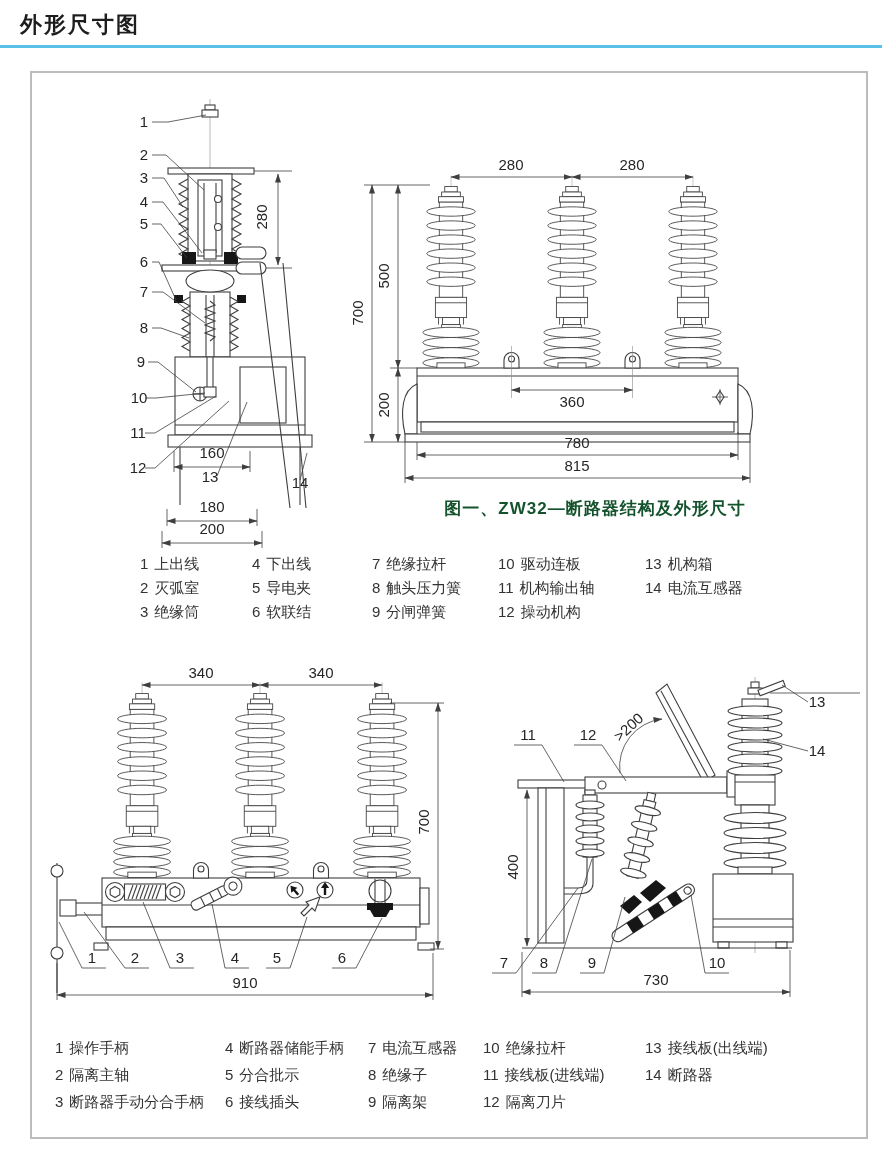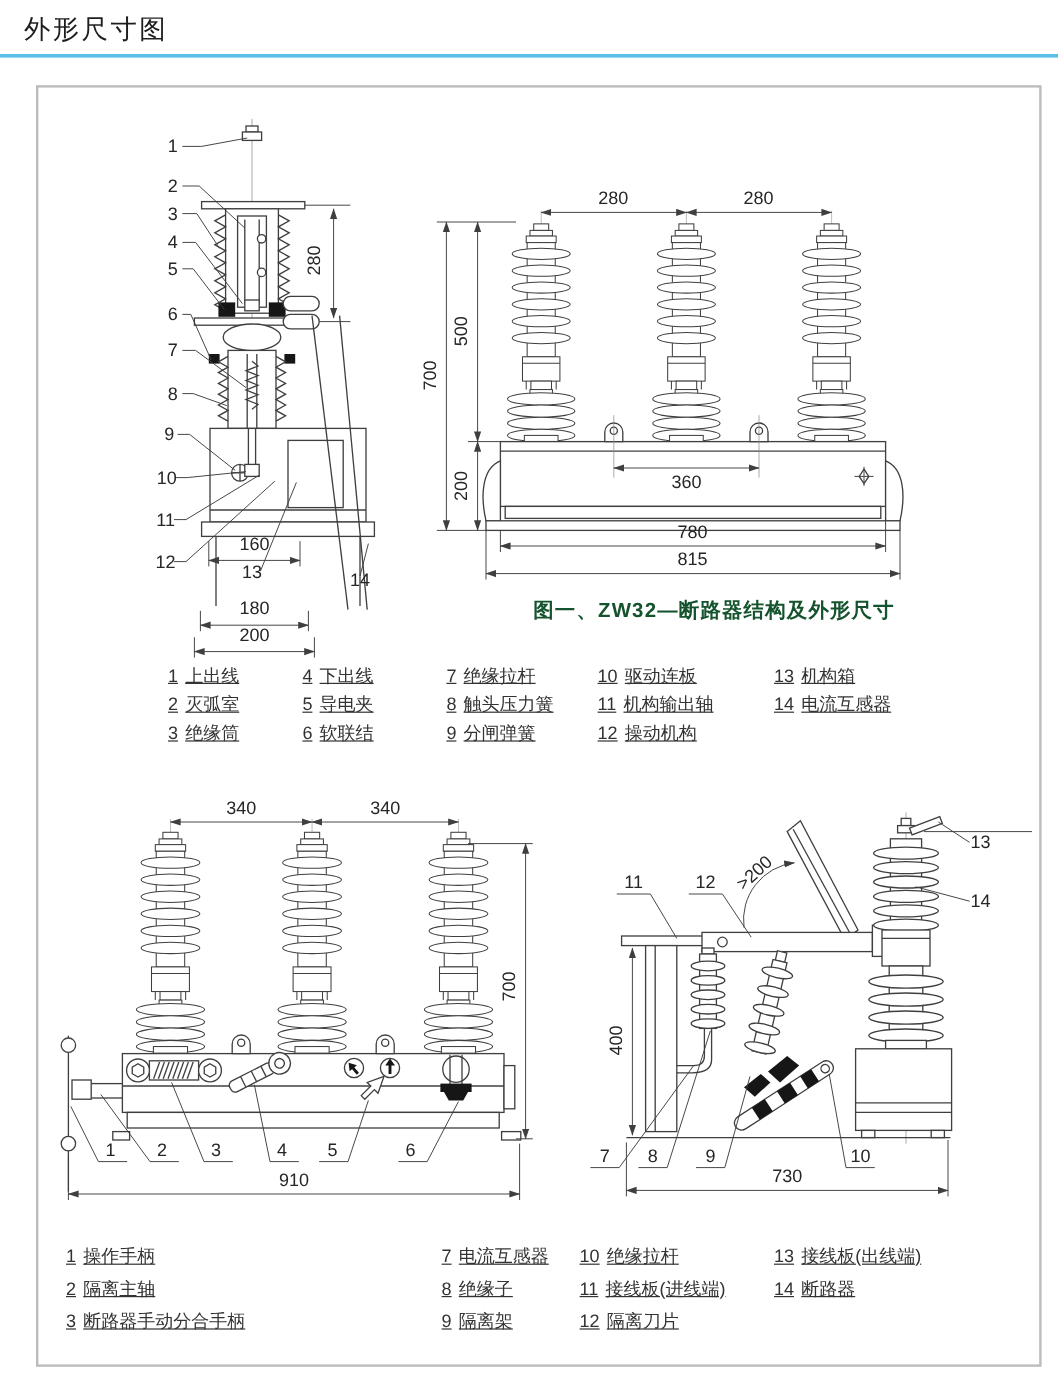--- a/index.html
+++ b/index.html
@@ -1,24 +1,24 @@
 <!DOCTYPE html>
 <html><head>
 <meta charset="utf-8">
 <style>
   html,body{margin:0;padding:0;background:#fff;}
   #page{position:relative;width:882px;height:1156px;background:#fff;overflow:hidden;
         font-family:"Liberation Sans","DejaVu Sans",sans-serif;}
-  .page-title{position:absolute;left:20px;top:10px;font-size:22px;font-weight:normal;
+  .page-title{position:absolute;left:20px;top:10px;font-size:22px;font-weight:bold;
               color:#1d1d1d;letter-spacing:2px;}
   .accent-rule{position:absolute;left:0;top:45px;width:882px;height:3px;background:#5bc0e8;}
   .frame{position:absolute;left:30px;top:71px;width:834px;height:1064px;border:2px solid #bcbcbc;}
   .caption{position:absolute;left:440px;top:497px;width:310px;text-align:center;
            font-size:17px;font-weight:bold;color:#14532d;letter-spacing:1px;}
-  .lg{position:absolute;font-size:15px;color:#333;text-decoration:underline;}
+  .lg{position:absolute;font-size:15px;color:#333;}
   .lg-row{height:24px;line-height:24px;white-space:nowrap;}
   .lg2 .lg-row{height:27px;line-height:27px;}
   .lg-n{margin-right:6px;}
   svg{position:absolute;overflow:visible;}
   .ln{stroke:#3f3f3f;stroke-width:1.1;fill:none;}
   .fw{stroke:#3f3f3f;stroke-width:1.1;fill:#fff;}
   .dim{stroke:#3f3f3f;stroke-width:0.8;fill:none;}
   .cl{stroke:#8a8a8a;stroke-width:0.6;fill:none;}
   .blk{fill:#161616;stroke:none;}
   svg text{font-family:"Liberation Sans","DejaVu Sans",sans-serif;font-size:15px;fill:#262626;}
@@ -440,20 +440,25 @@
       <line class="dim" x1="42" y1="337" x2="310" y2="337" marker-start="url(#ar)" marker-end="url(#ar)"></line>
       <text x="176" y="330" text-anchor="middle">730</text>
     </g>
   </svg>
 
   <div class="lg lg2" style="left:55px;top:1034px">
     <div class="lg-row"><span class="lg-n">1</span><span>操作手柄</span></div>
     <div class="lg-row"><span class="lg-n">2</span><span>隔离主轴</span></div>
     <div class="lg-row"><span class="lg-n">3</span><span>断路器手动分合手柄</span></div>
   </div>
+  <div class="lg lg2" style="left:225px;top:1034px">
+    <div class="lg-row"><span class="lg-n">4</span><span>断路器储能手柄</span></div>
+    <div class="lg-row"><span class="lg-n">5</span><span>分合批示</span></div>
+    <div class="lg-row"><span class="lg-n">6</span><span>接线插头</span></div>
+  </div>
   <div class="lg lg2" style="left:368px;top:1034px">
     <div class="lg-row"><span class="lg-n">7</span><span>电流互感器</span></div>
     <div class="lg-row"><span class="lg-n">8</span><span>绝缘子</span></div>
     <div class="lg-row"><span class="lg-n">9</span><span>隔离架</span></div>
   </div>
   <div class="lg lg2" style="left:483px;top:1034px">
     <div class="lg-row"><span class="lg-n">10</span><span>绝缘拉杆</span></div>
     <div class="lg-row"><span class="lg-n">11</span><span>接线板(进线端)</span></div>
     <div class="lg-row"><span class="lg-n">12</span><span>隔离刀片</span></div>
   </div>

